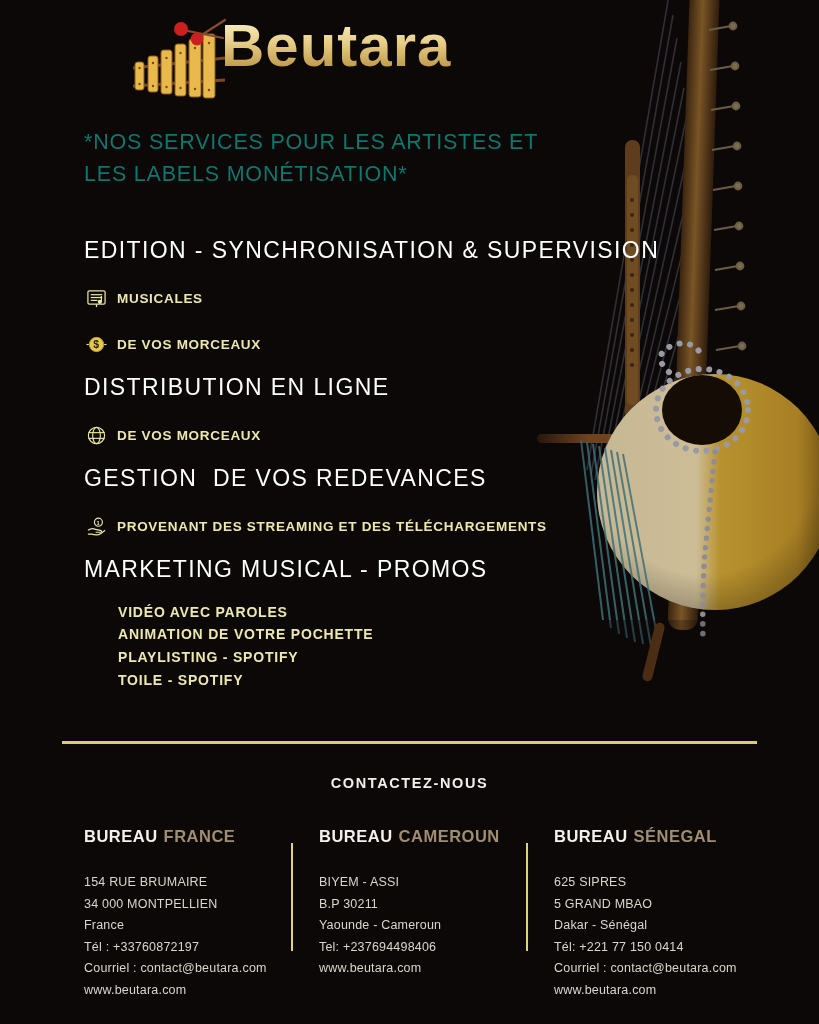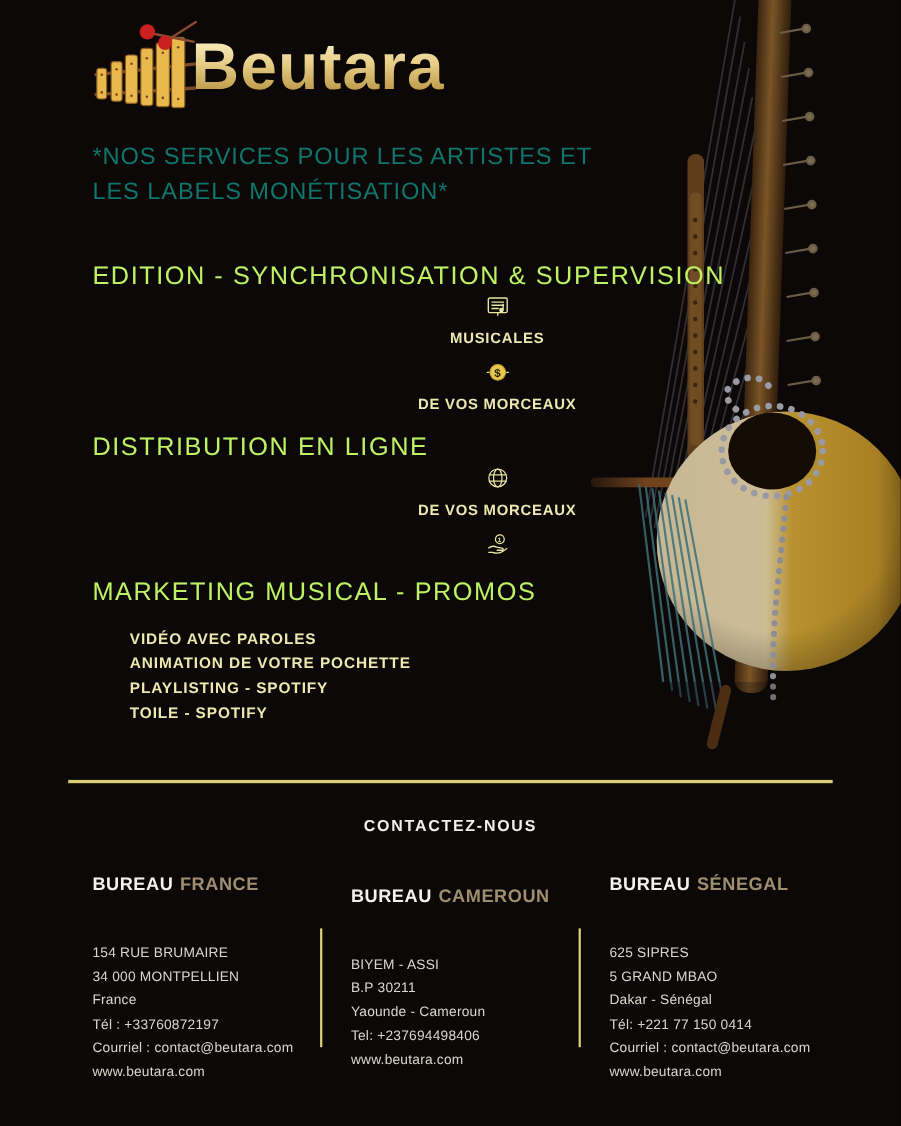--- a/index.html
+++ b/index.html
@@ -6,55 +6,55 @@
   html,body { background:#000; }
   body { font-family:"Liberation Sans", sans-serif; }
   .poster {
     position:relative; width:819px; height:1024px; margin:0 auto;
     background:#0b0807; overflow:hidden; color:#e9e5a3;
   }
   .kora-wrap { position:absolute; top:0; right:0; width:300px; height:700px; z-index:0; }
   .content { position:relative; z-index:1; }
 
   
-  .logo-row { display:flex; align-items:center; padding:16px 0 0 84px; }
+  .logo-row { display:flex; align-items:flex-start; padding:16px 0 0 84px;margin-left:47px; }
   .logo-xylo { margin-bottom:4px; }
   .brand-name {
     font-size:60px; font-weight:600; letter-spacing:1px; margin-left:-6px;
     background:linear-gradient(180deg,#f8ecc0 10%,#e7cd86 45%,#b58f3e 95%);
     -webkit-background-clip:text; background-clip:text; color:transparent;
     line-height:1;
   }
   .tagline { margin:20px 0 0 84px; max-width:480px; color:#0f766e;
     font-size:21.5px; letter-spacing:0.8px; line-height:1.5; font-weight:500; }
 
   
   .services { margin:46px 0 0 84px; }
   .svc-title { font-size:23px; font-weight:500; letter-spacing:1.4px;
-    color:#bef264; white-space:pre-wrap; margin-top:18px; }
+    color:#ffffff; white-space:pre-wrap; margin-top:18px; }
   .svc-title:first-child { margin-top:0; }
-  .svc-detail { display:flex; align-items:center; gap:10px; margin:4px 0 13px 1px;
-    font-size:13.5px; font-weight:bold; letter-spacing:0.7px; color:#ece8af;flex-direction:column; }
+  .svc-detail { display:flex; align-items:center; gap:10px; margin:24px 0 13px 1px;
+    font-size:13.5px; font-weight:bold; letter-spacing:0.7px; color:#ece8af; }
   .svc-icon { width:22px; height:22px; flex:0 0 auto; display:flex;
     align-items:center; justify-content:center; }
   .mkt-list { margin:18px 0 0 34px; list-style:none; }
   .mkt-list li { font-size:14px; font-weight:bold; letter-spacing:0.8px;
     color:#ece8af; line-height:1.62; }
 
   
   .divider { margin:50px 0 0 62px; width:695px; height:3px; background:#d9cb77; border:none; }
   .contact-heading { margin-top:31px; text-align:center; color:#f2f0ea;
     font-size:14.5px; font-weight:bold; letter-spacing:1.6px; }
-  .bureaux { display:flex; margin:36px 58px 0 58px; align-items:center; }
+  .bureaux { display:flex; margin:36px 58px 0 58px; align-items:flex-start; }
   .bureau-col { flex:1 1 0; padding:0 12px 0 26px; }
   .bureau-head { font-size:16.5px; letter-spacing:0.5px; white-space:nowrap; }
   .bureau-head .b-label { color:#f4f2ec; font-weight:bold; }
   .bureau-head .b-country { color:#9f8e70; font-weight:600; margin-left:6px; }
   .vsep { width:2px; background:#e0d37b; height:108px; margin-top:16px; flex:0 0 auto; }
-  .addr { margin-top:42px; font-size:12.5px; color:#d9d7ce; line-height:1.72;
+  .addr { margin-top:26px; font-size:12.5px; color:#d9d7ce; line-height:1.72;
     letter-spacing:0.2px; }
 </style>
 </head>
 <body>
 
 <div class="poster">
 
   <div class="kora-wrap">
     <svg width="300" height="700" viewBox="0 0 300 700">
       <defs>
@@ -277,29 +277,31 @@
           <svg width="21" height="21" viewBox="0 0 22 22" fill="none" stroke="#e9e5a3" stroke-width="1.2">
             <circle cx="11" cy="11" r="8.5"></circle>
             <ellipse cx="11" cy="11" rx="4" ry="8.5"></ellipse>
             <line x1="2.5" y1="8" x2="19.5" y2="8"></line>
               <line x1="2.5" y1="14" x2="19.5" y2="14"></line>
           </svg>
         </span>
         <span>DE VOS MORCEAUX</span>
       </div>
 
+      <div class="svc-title">GESTION  DE VOS REDEVANCES</div>
       <div class="svc-detail">
         <span class="svc-icon">
           <svg width="21" height="21" viewBox="0 0 22 22" fill="none" stroke="#e9e5a3" stroke-width="1.2">
             <circle cx="13" cy="6.5" r="4.2"></circle>
             <text x="13" y="9" text-anchor="middle" font-size="6" fill="#e9e5a3" stroke="none" font-family="'Liberation Sans',sans-serif">1</text>
             <path d="M2 15 q4 -3 8 -1 l5 1 q2 0.6 1 2 l-6 0"></path>
             <path d="M2 19 l4 0 q6 2 10 -1 l4 -3"></path>
           </svg>
         </span>
+        <span>PROVENANT DES STREAMING ET DES TÉLÉCHARGEMENTS</span>
       </div>
 
       <div class="svc-title">MARKETING MUSICAL - PROMOS</div>
       <ul class="mkt-list">
         <li>VIDÉO AVEC PAROLES</li>
         <li>ANIMATION DE VOTRE POCHETTE</li>
         <li>PLAYLISTING - SPOTIFY</li>
         <li>TOILE - SPOTIFY</li>
       </ul>
     </div>

